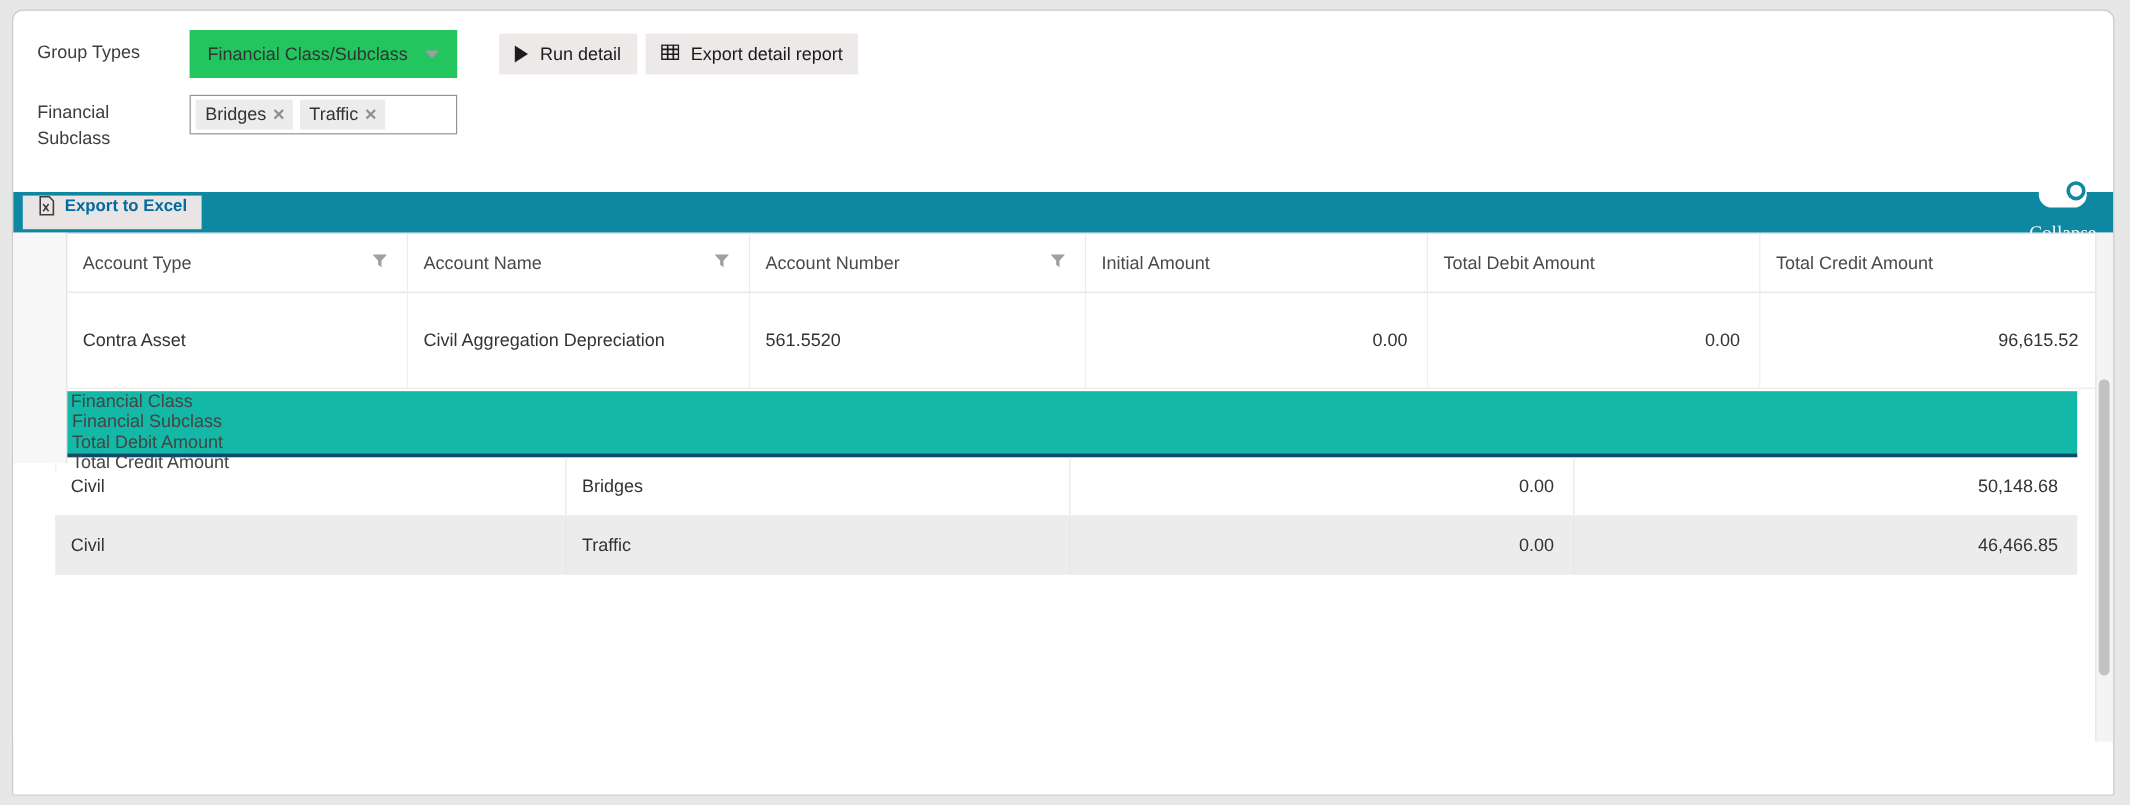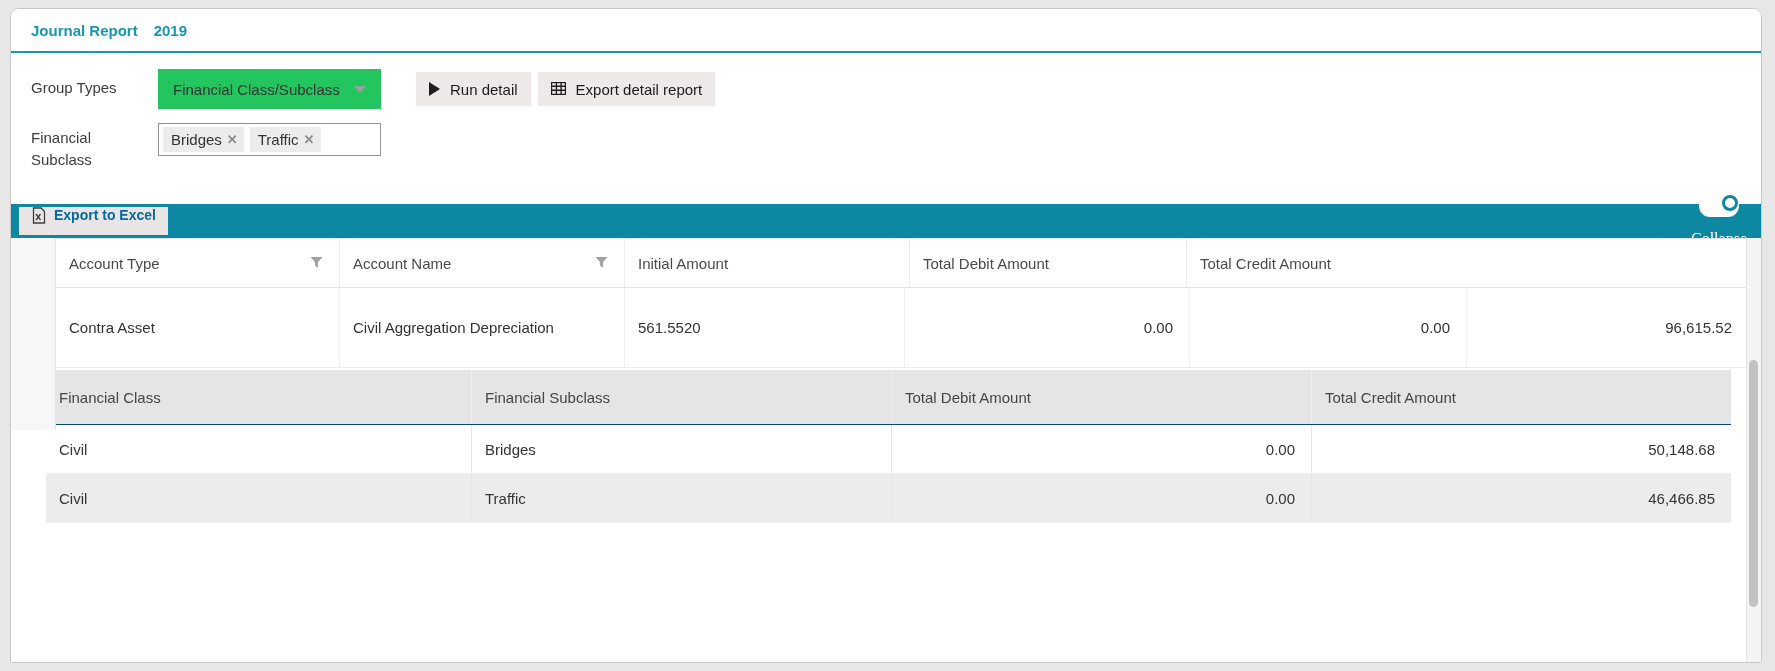--- a/index.html
+++ b/index.html
@@ -77,44 +77,40 @@
   .master-row { display:flex; height:80px; border-bottom:1px solid #ececec; }
   .mcell { display:flex; align-items:center; padding:0 16px 0 13px;
     border-left:1px solid #f0f0f0; line-height:27px; }
   .mcell.first { border-left:none; }
   .num { justify-content:flex-end; text-align:left; }
   .expander { width:0; height:0; border-left:9px solid transparent;
     border-bottom:9px solid #a8a8a8; cursor:pointer; }
 
   .detail-area { padding:2px 0 0 35px; }
   .subtable { width:1685px; }
-  .sub-header { display:flex; height:55px; background:#e5e5e5; border-bottom:1px solid #0c4a6e; }
+  .sub-header { display:flex; height:55px; background:#14b8a6; border-bottom:3px solid #0c4a6e;flex-direction:column; }
   .shcell { display:flex; align-items:center; padding:0 16px 0 13px; color:#454545;
     border-left:1px solid #eee; }
   .shcell.first { border-left:none; }
   .sw{width:425px;} .sw2{width:420px;}
   .sub-row { display:flex; height:49px; border-bottom:1px solid #f0f0f0; }
   .sub-row.alt { background:#ececec; }
   .scell { display:flex; align-items:center; padding:0 16px 0 13px; border-left:1px solid #e6e6e6; }
   .scell.first { border-left:none; }
 
   .scrollbar-track { position:absolute; right:0; top:0; width:15px; height:424px;
     background:#f4f4f4; border-left:1px solid #e5e5e5; }
   .scrollbar-thumb { position:absolute; right:3px; top:122px; width:9px; height:247px;
     background:#c2c2c2; border-radius:5px; cursor:pointer; }
 </style>
 </head>
 <body>
 
 <div class="card">
 
-  <div class="card-header">
-    <span class="title">Journal Report</span>
-    <span class="year">2019</span>
-  </div>
 
   <div class="controls">
     <div class="control-row">
       <div class="control-label">Group Types</div>
       <div class="dropdown">
         <span class="dropdown-value">Financial Class/Subclass</span>
         <span class="caret"></span>
       </div>
       <div class="btn-group">
         <button class="btn">
@@ -178,20 +174,28 @@
       <div class="hcell first w1">
         <span>Account Type</span>
         <span>
           <svg width="13" height="13" viewBox="0 0 13 13">
               <path d="M0.5 1 h12 l-4.6 5.2 v5.6 l-2.8 -2.1 v-3.5 z" fill="#a0a0a0"></path>
             </svg>
         </span>
       </div>
       <div class="hcell w2">
         <span>Account Name</span>
+        <span>
+          <svg width="13" height="13" viewBox="0 0 13 13">
+              <path d="M0.5 1 h12 l-4.6 5.2 v5.6 l-2.8 -2.1 v-3.5 z" fill="#a0a0a0"></path>
+            </svg>
+        </span>
+      </div>
+      <div class="hcell w3">
+        <span>Account Number</span>
         <span>
           <svg width="13" height="13" viewBox="0 0 13 13">
               <path d="M0.5 1 h12 l-4.6 5.2 v5.6 l-2.8 -2.1 v-3.5 z" fill="#a0a0a0"></path>
             </svg>
         </span>
       </div>
       <div class="hcell w4">
         <span>Initial Amount</span>
       </div>
       <div class="hcell w5">

